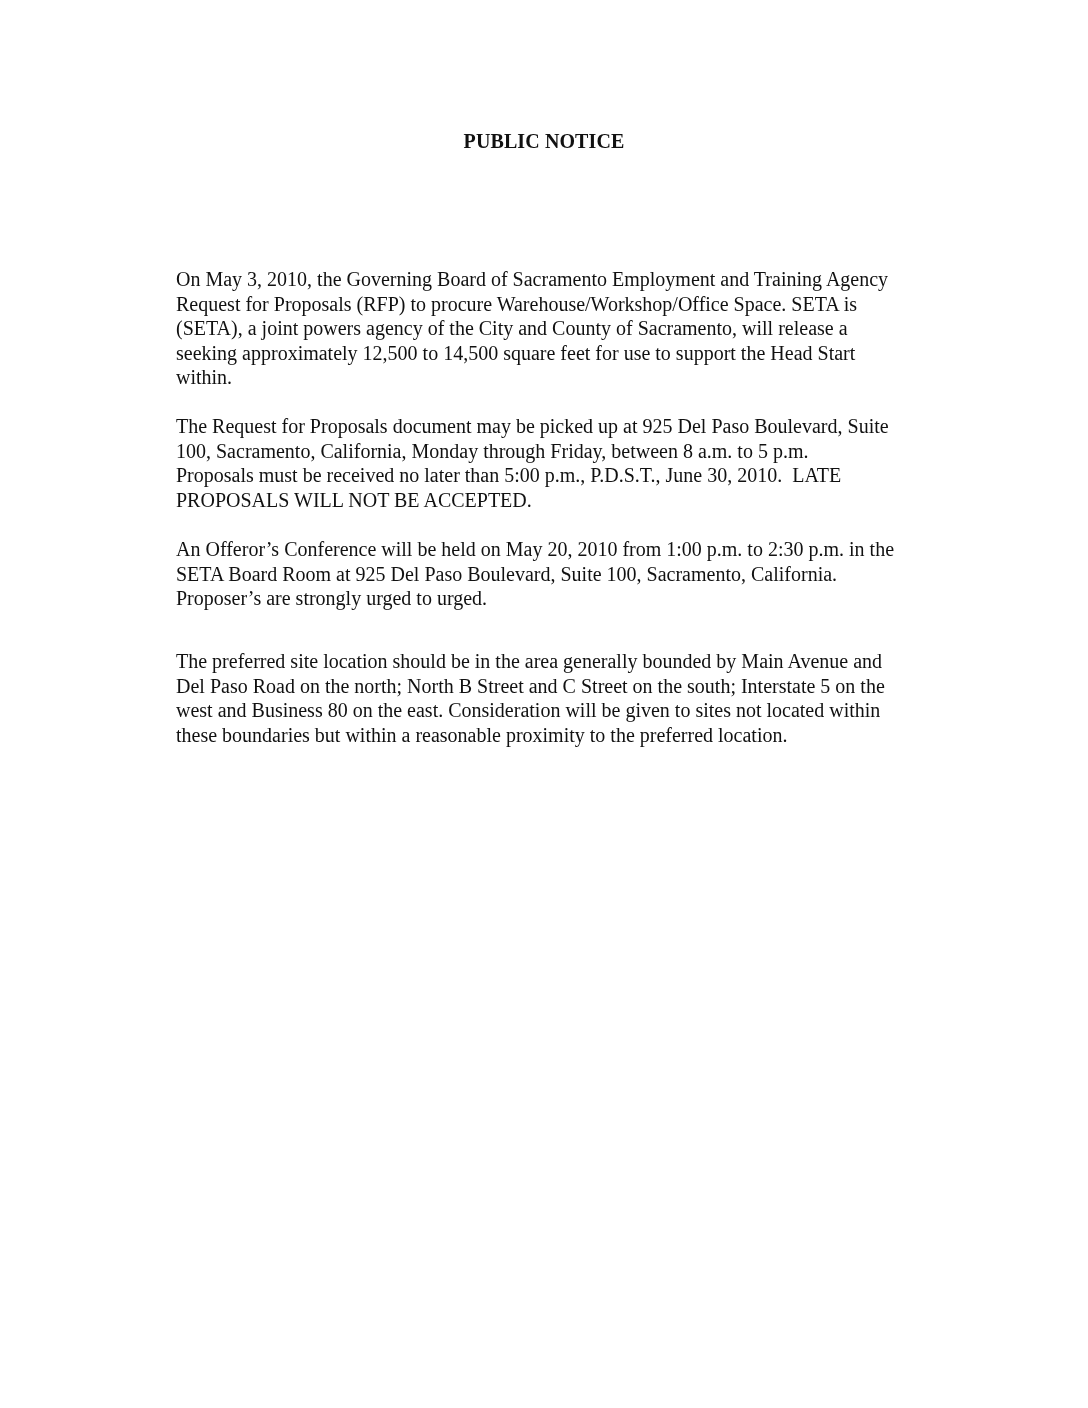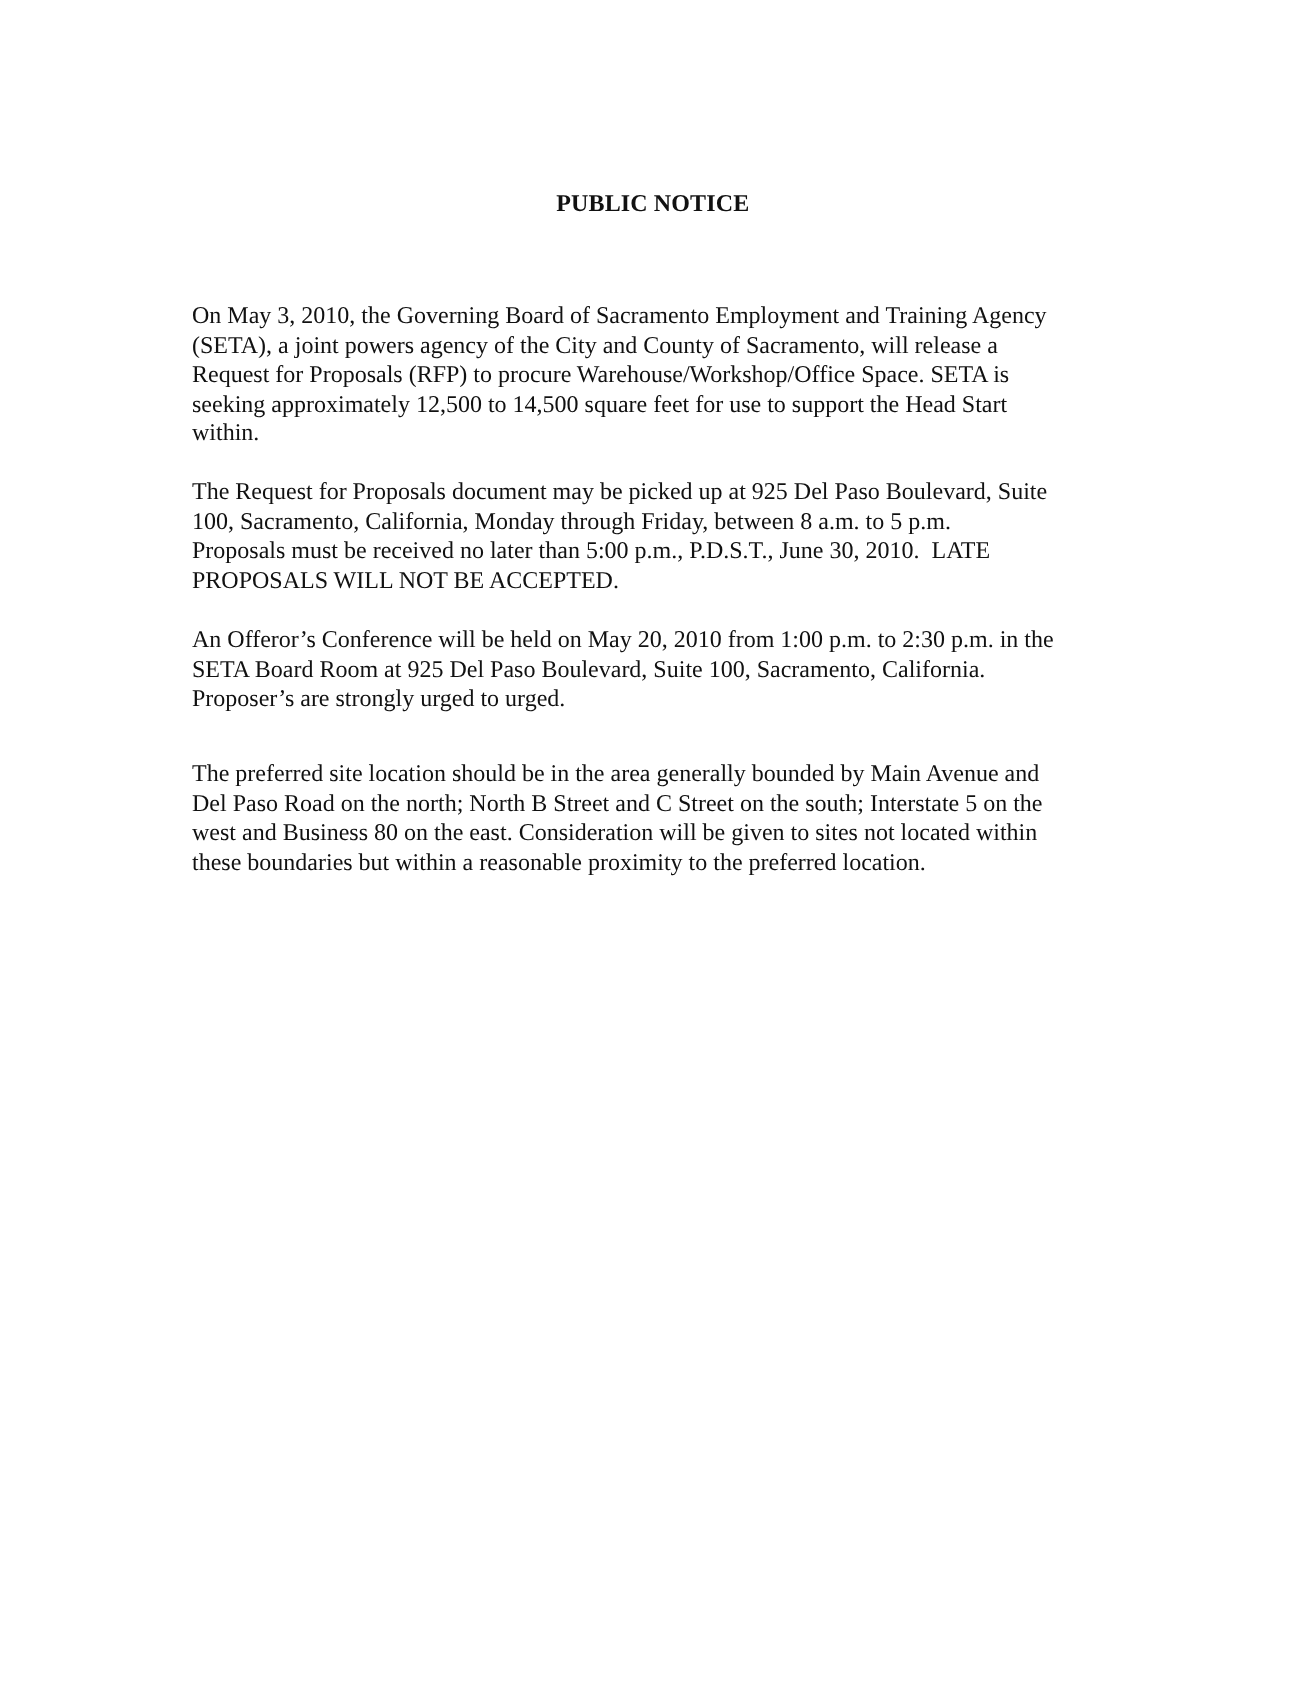--- a/index.html
+++ b/index.html
@@ -24,51 +24,50 @@
     .title {
       position: absolute;
       top: 129px;
       left: 0;
       width: 1088px;
       text-align: center;
       font-weight: bold;
       font-size: 20px;
       line-height: 24px;
       letter-spacing: 0.1px;
-      margin-top: 29px;
     }
     .body-text {
       position: absolute;
       left: 160px;
       width: 790px;
       font-size: 20px;
       line-height: 24.6px;
-      margin: 0;
+      margin: 16px;
     }
     .p1 { top: 251px; }
     .p2 { top: 398px; }
     .p3 { top: 521px; }
     .p4 { top: 633px; }
     .line {
       display: block;
       white-space: nowrap;
     }
     b { font-weight: normal; }
   </style>
 </head>
 <body>
 
 <div class="page">
 
   <div class="title">PUBLIC NOTICE</div>
 
   <p class="body-text p1">
     <span class="line">On May 3, 2010, the Governing Board of Sacramento Employment and Training Agency</span>
+    <span class="line">Request for Proposals (RFP) to procure Warehouse/Workshop/Office Space.  SETA is</span>
     <span class="line">(SETA), a joint powers agency of the City and County of Sacramento, will release a</span>
-    <span class="line">Request for Proposals (RFP) to procure Warehouse/Workshop/Office Space.  SETA is</span>
     <span class="line">seeking approximately 12,500 to 14,500 square feet for use to support the Head Start</span>
     <span class="line">within.</span>
   </p>
 
   <p class="body-text p2">
     <span class="line">The Request for Proposals document may be picked up at 925 Del Paso Boulevard, Suite</span>
     <span class="line">100, Sacramento, California, Monday through Friday, between 8 a.m. to 5 p.m.</span>
     <span class="line"><span>Proposals must be received </span><b>no later than 5:00 p.m., P.D.S.T., June 30, 2010</b><span style="white-space:pre">.  </span><b>LATE</b></span>
     <b class="line">PROPOSALS WILL NOT BE ACCEPTED.</b>
   </p>

